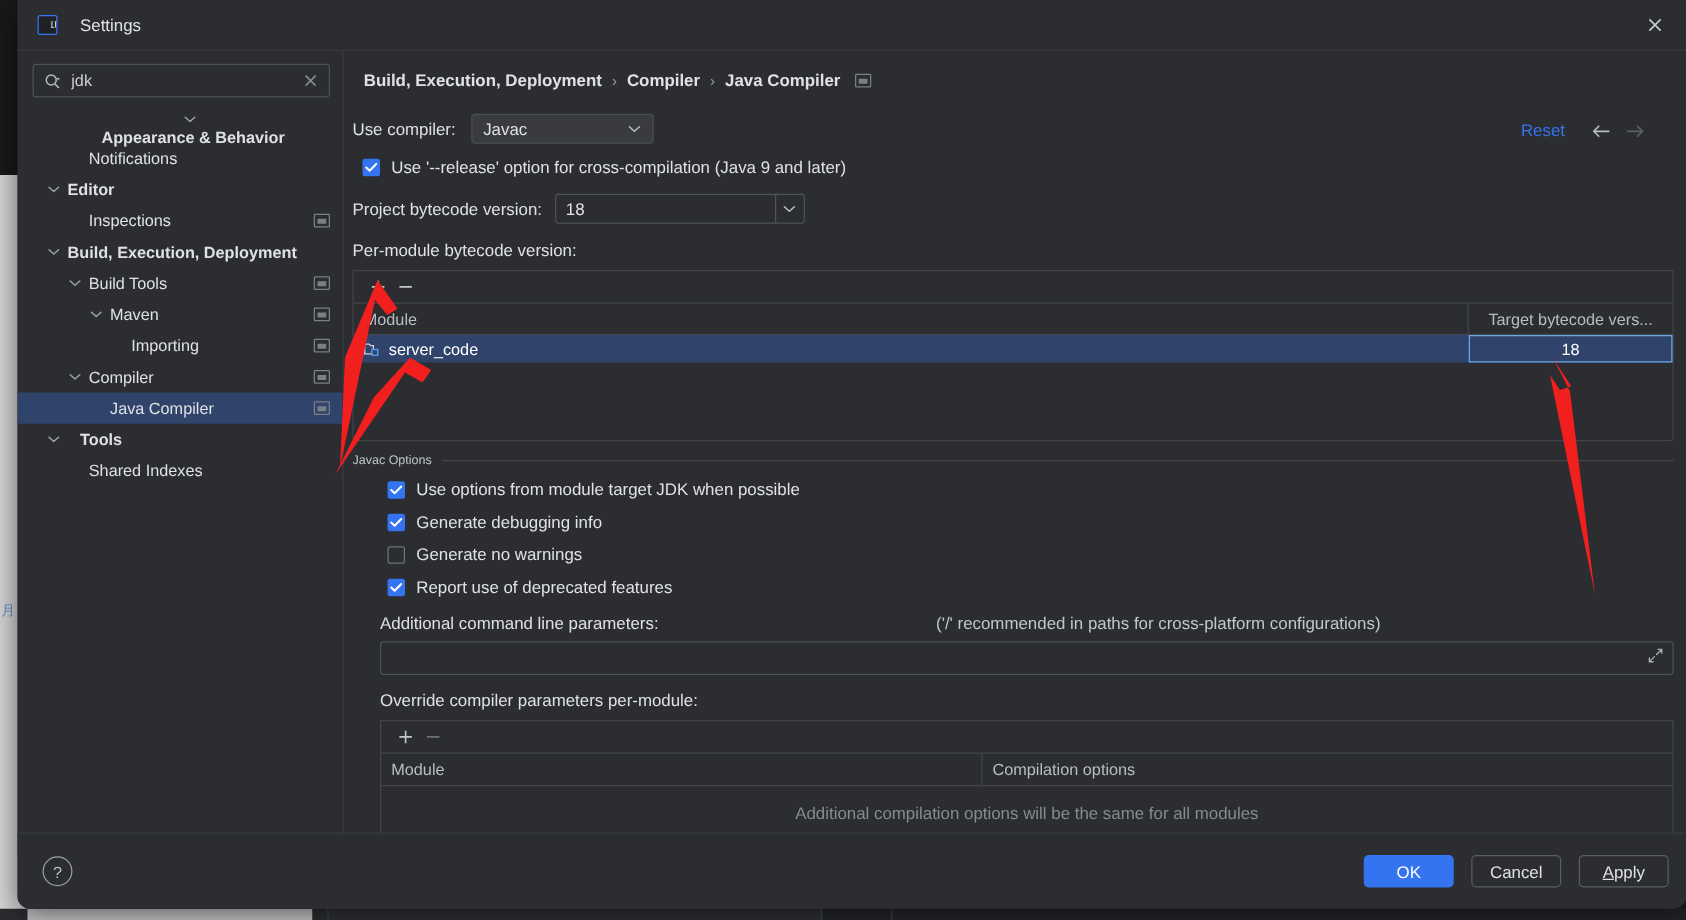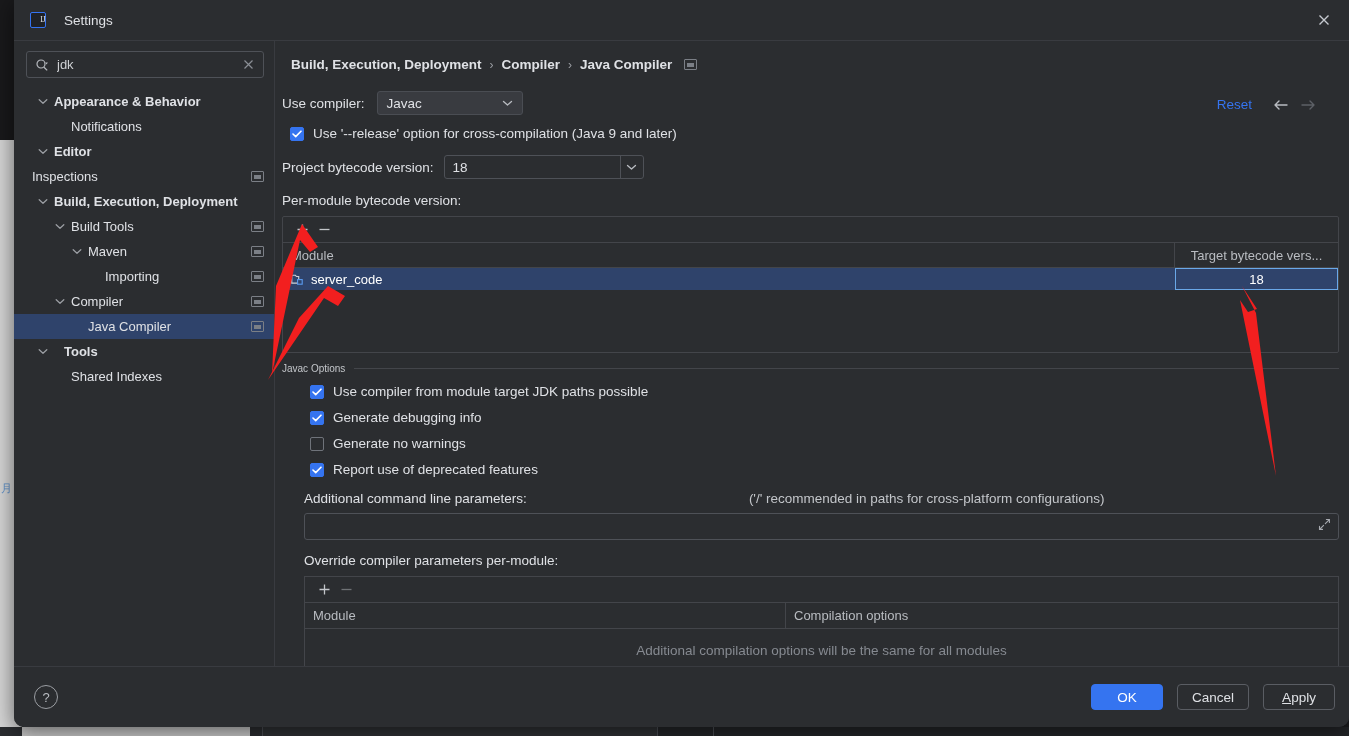--- a/index.html
+++ b/index.html
@@ -567,41 +567,41 @@
           </span>
           <input class="search-input-text" value="jdk" style="">
           <span class="search-clear">
             <svg width="11" height="11" viewBox="0 0 11 11">
               <path d="M1.5 1.5 L9.5 9.5 M9.5 1.5 L1.5 9.5" stroke="#8a8e95" stroke-width="1.2" fill="none"></path>
             </svg>
           </span>
         </div>
 
         <div class="tree" id="tree-container">
+            <div class="tree-row" style="padding-left: 22px; flex-direction: column;">
+              <span class="chev">
+                <svg width="10" height="7" viewBox="0 0 10 7">
+                  <path d="M1.2 1.8 L5 5.2 L8.8 1.8" stroke="#9b9ea3" stroke-width="1.3" fill="none" stroke-linecap="round" stroke-linejoin="round"></path>
+                </svg>
+              </span>
+              <span class="tree-label bold" style="margin-left: 5px;">Appearance &amp; Behavior</span>
+            </div>
+            <div class="tree-row" style="padding-left: 39px;">
+              <span class="chev"></span>
+              <span class="tree-label" style="margin-left: 5px;">Notifications</span>
+            </div>
             <div class="tree-row" style="padding-left: 22px;">
               <span class="chev">
                 <svg width="10" height="7" viewBox="0 0 10 7">
                   <path d="M1.2 1.8 L5 5.2 L8.8 1.8" stroke="#9b9ea3" stroke-width="1.3" fill="none" stroke-linecap="round" stroke-linejoin="round"></path>
                 </svg>
               </span>
-              <span class="tree-label bold" style="margin-left: 5px;">Appearance &amp; Behavior</span>
+              <span class="tree-label bold" style="margin-left: 5px;">Editor</span>
             </div>
             <div class="tree-row" style="padding-left: 39px;">
-              <span class="chev"></span>
-              <span class="tree-label" style="margin-left: 5px;">Notifications</span>
-            </div>
-            <div class="tree-row" style="padding-left: 22px;">
-              <span class="chev">
-                <svg width="10" height="7" viewBox="0 0 10 7">
-                  <path d="M1.2 1.8 L5 5.2 L8.8 1.8" stroke="#9b9ea3" stroke-width="1.3" fill="none" stroke-linecap="round" stroke-linejoin="round"></path>
-                </svg>
-              </span>
-              <span class="tree-label bold" style="margin-left: 5px;">Editor</span>
-            </div>
-            <div class="tree-row" style="">
               <span class="chev"></span>
               <span class="tree-label" style="margin-left: 5px;">Inspections</span>
               <span class="node-badge">
                 <i></i>
               </span>
             </div>
             <div class="tree-row" style="padding-left: 22px;">
               <span class="chev">
                 <svg width="10" height="7" viewBox="0 0 10 7">
                   <path d="M1.2 1.8 L5 5.2 L8.8 1.8" stroke="#9b9ea3" stroke-width="1.3" fill="none" stroke-linecap="round" stroke-linejoin="round"></path>
@@ -770,21 +770,21 @@
             <span class="group-line"></span>
           </div>
 
           <div class="indent" id="javac-opts">
               <div class="checkline" style="margin-top: 10px;">
                 <span class="cbox on">
                   <svg width="10" height="8" viewBox="0 0 10 8">
                     <path d="M1 4 L3.7 6.6 L9 1.2" stroke="#ffffff" stroke-width="1.6" fill="none" stroke-linecap="round" stroke-linejoin="round"></path>
                   </svg>
                 </span>
-                <span class="cbox-label">Use compiler from module target JDK paths possible</span>
+                <span class="cbox-label">Use options from module target JDK when possible</span>
               </div>
               <div class="checkline">
                 <span class="cbox on">
                   <svg width="10" height="8" viewBox="0 0 10 8">
                     <path d="M1 4 L3.7 6.6 L9 1.2" stroke="#ffffff" stroke-width="1.6" fill="none" stroke-linecap="round" stroke-linejoin="round"></path>
                   </svg>
                 </span>
                 <span class="cbox-label">Generate debugging info</span>
               </div>
               <div class="checkline">

